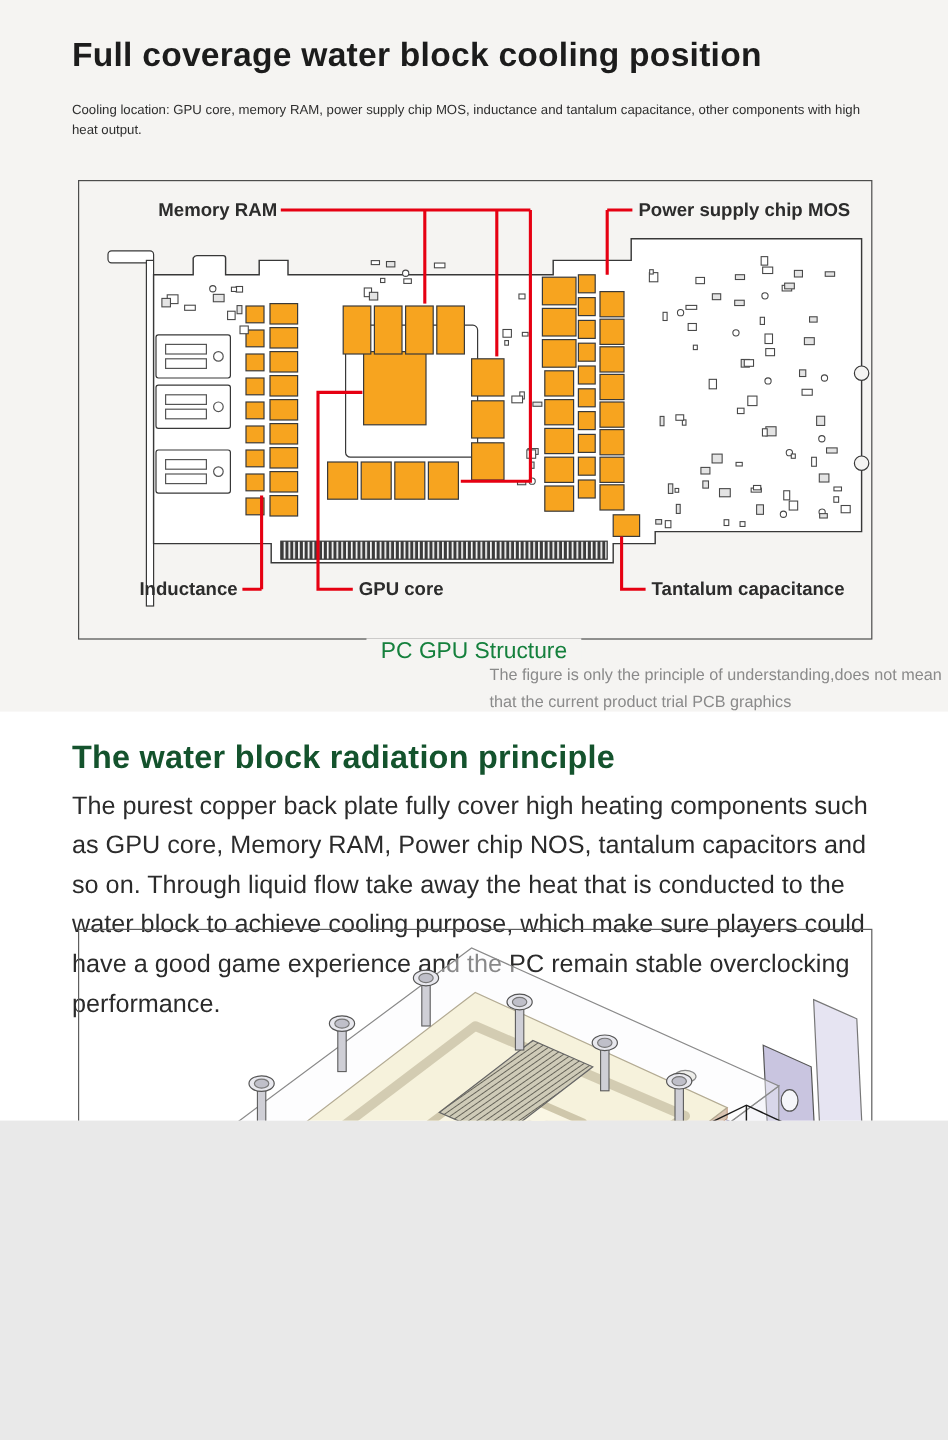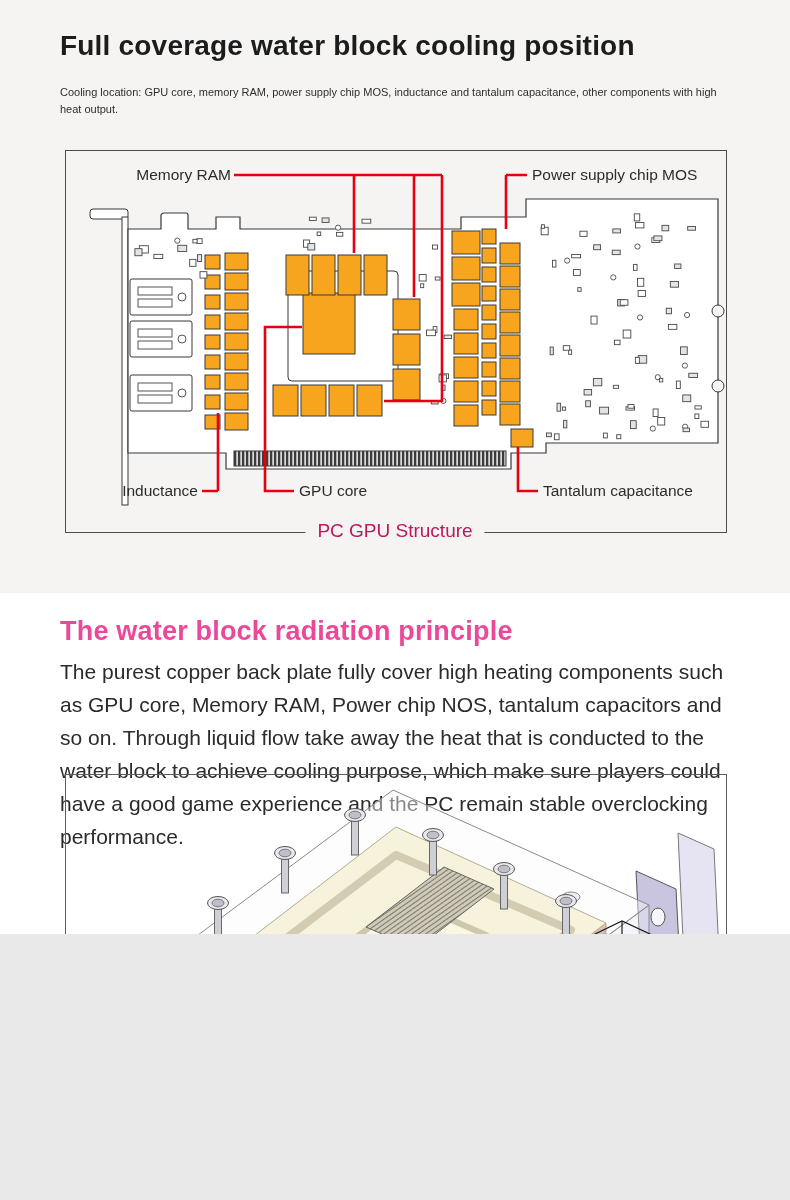--- a/index.html
+++ b/index.html
@@ -4,30 +4,30 @@
 <style>
   html,body{margin:0;padding:0;background:#e9e9e9;}
   .page{position:relative;width:790px;height:934px;margin:0 auto;background:#ffffff;
         font-family:"Liberation Sans",sans-serif;overflow:hidden;}
   .strip{position:absolute;left:0;width:790px;}
   .strip-top{top:0;height:593px;background:#f5f4f2;}
   .strip-bottom{top:1149px;height:51px;background:#f8f5ed;}
   .h1a{position:absolute;left:60px;top:30px;margin:0;font-size:28px;font-weight:700;
        color:#1c1c1c;letter-spacing:.2px;}
   .h1b{position:absolute;left:60px;top:616px;margin:0;font-size:27px;font-weight:700;
-       color:#ec4899;letter-spacing:.2px;}
+       color:#14532d;letter-spacing:.2px;}
   .para1{position:absolute;left:60px;top:84px;width:678px;margin:0;font-size:11px;
          line-height:1.56;color:#2e2e2e;}
   .para2{position:absolute;left:60px;top:656px;width:680px;margin:0;font-size:21px;
          line-height:1.57;color:#2b2b2b;}
-  .figbox{position:absolute;border:1px solid #4c4c4c;}
+  .figbox{position:absolute;border:1px solid #4c4c4c;font-weight:bold;}
   #figbox1{left:65px;top:150px;width:660px;height:381px;}
   #figbox2{left:65px;top:774px;width:660px;height:401px;border-color:#5e5e5e;}
   .figcap{position:absolute;transform:translate(-50%,-50%);padding:0 12px;white-space:nowrap;
-          color:#be185d;}
+          color:#15803d;margin-top:12px;}
   #cap1{left:395px;top:531px;background:#f5f4f2;font-size:19px;}
   #cap2{left:395px;top:1175px;background:#f8f5ed;font-size:18px;}
   .disclaimer{position:absolute;left:408px;top:552px;margin:0;font-size:13.5px;
               line-height:1.62;color:#8a8a8a;}
   svg{display:block;}
   .lab{font-size:15.5px;fill:#2c2c2c;}
 </style>
 </head>
 <body>
 
@@ -248,20 +248,24 @@
 
       <text class="lab" x="165" y="29" text-anchor="end">Memory RAM</text>
       <text class="lab" x="466" y="29">Power supply chip MOS</text>
       <text class="lab" x="132" y="345" text-anchor="end">Inductance</text>
       <text class="lab" x="233" y="345">GPU core</text>
       <text class="lab" x="477" y="345">Tantalum capacitance</text>
     </svg>
   </div>
   <span class="figcap" id="cap1">PC GPU Structure</span>
 
+  <p class="disclaimer">
+    <span>The figure is only the principle of understanding,does not mean</span><br>
+    <span>that the current product trial PCB graphics</span>
+  </p>
 
   <h2 class="h1b">The water block radiation principle</h2>
   <p class="para2">The purest copper back plate fully cover high heating components such as GPU core, Memory RAM, Power chip NOS, tantalum capacitors and so on. Through liquid flow take away the heat that is conducted to the water block to achieve cooling purpose, which make sure players could have a good game experience and the PC remain stable overclocking performance.</p>
 
   <div class="figbox" id="figbox2">
     <svg id="fig2" width="660" height="401" viewBox="0 0 660 401">
       <defs>
         <pattern id="finh" width="4" height="4" patternUnits="userSpaceOnUse" patternTransform="rotate(55)">
           <rect width="4" height="4" fill="#cfcbb8"></rect>
           <line x1="0" y1="0" x2="0" y2="4" stroke="#55534a" stroke-width="1.4"></line>

